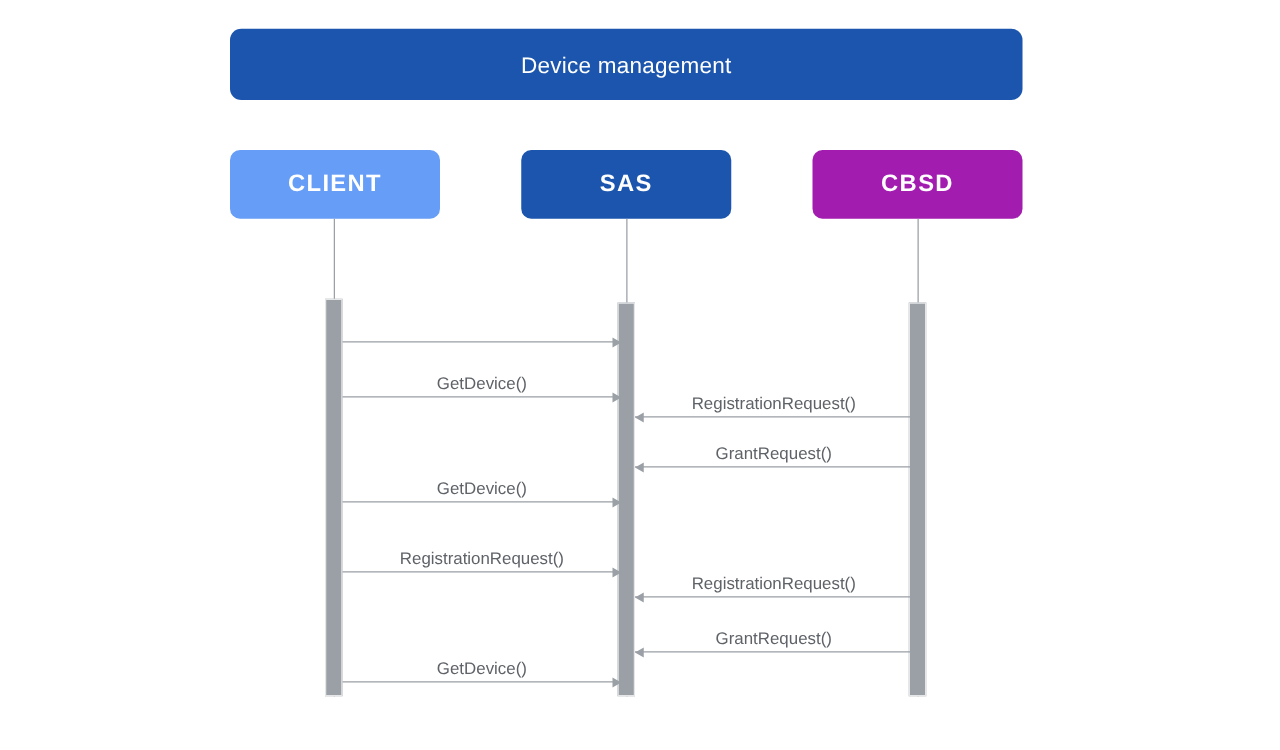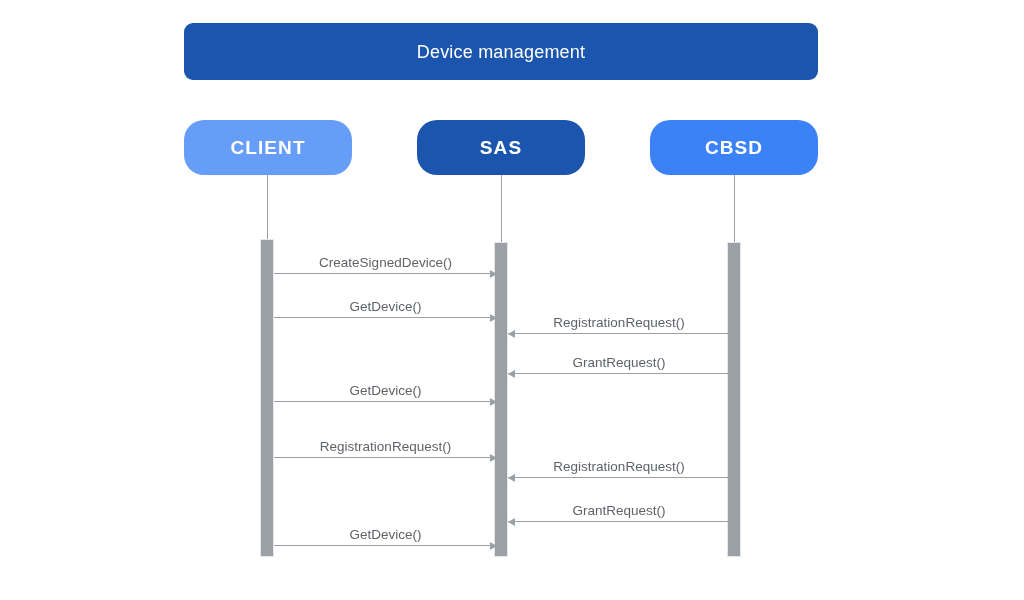--- a/index.html
+++ b/index.html
@@ -44,37 +44,37 @@
     font-weight: 400;
     letter-spacing: 0.2px;
     line-height: 1;
     white-space: nowrap;
   }
 
   
   .actor-box {
     position: absolute;
     height: 55px;
-    border-radius: 20px;
+    border-radius: 8px;
     display: flex;
     align-items: center;
     justify-content: center;
     box-sizing: border-box;
   }
   .actor-label {
     color: #ffffff;
     font-size: 19px;
     font-weight: 700;
     letter-spacing: 1.1px;
     line-height: 1;
     white-space: nowrap;
   }
   .actor-client { left: 184px;  top: 120px; width: 168px; background: #669df6; }
   .actor-sas    { left: 417px;  top: 120px; width: 168px; background: #1b55ad; }
-  .actor-cbsd   { left: 650px;  top: 120px; width: 168px; background: #3b82f6; }
+  .actor-cbsd   { left: 650px;  top: 120px; width: 168px; background: #a21caf; }
 
   
   .lifeline {
     position: absolute;
     width: 1px;
     background: #9aa0a6;
   }
   .lifeline-client { left: 267px; top: 175px; height: 382px; }
   .lifeline-sas    { left: 501px; top: 175px; height: 382px; }
   .lifeline-cbsd   { left: 734px; top: 175px; height: 382px; }
@@ -153,21 +153,20 @@
 
   <div class="lifeline lifeline-client"></div>
   <div class="lifeline lifeline-sas"></div>
   <div class="lifeline lifeline-cbsd"></div>
 
   <div class="activation-bar activation-client"></div>
   <div class="activation-bar activation-sas"></div>
   <div class="activation-bar activation-cbsd"></div>
 
   <div class="message" style="left:274px; top:244px; width:223px;">
-    <span class="message-label">CreateSignedDevice()</span>
     <div class="message-line"></div>
     <div class="arrowhead arrowhead-right"></div>
   </div>
 
   <div class="message" style="left:274px; top:288px; width:223px;">
     <span class="message-label">GetDevice()</span>
     <div class="message-line"></div>
     <div class="arrowhead arrowhead-right"></div>
   </div>
 

